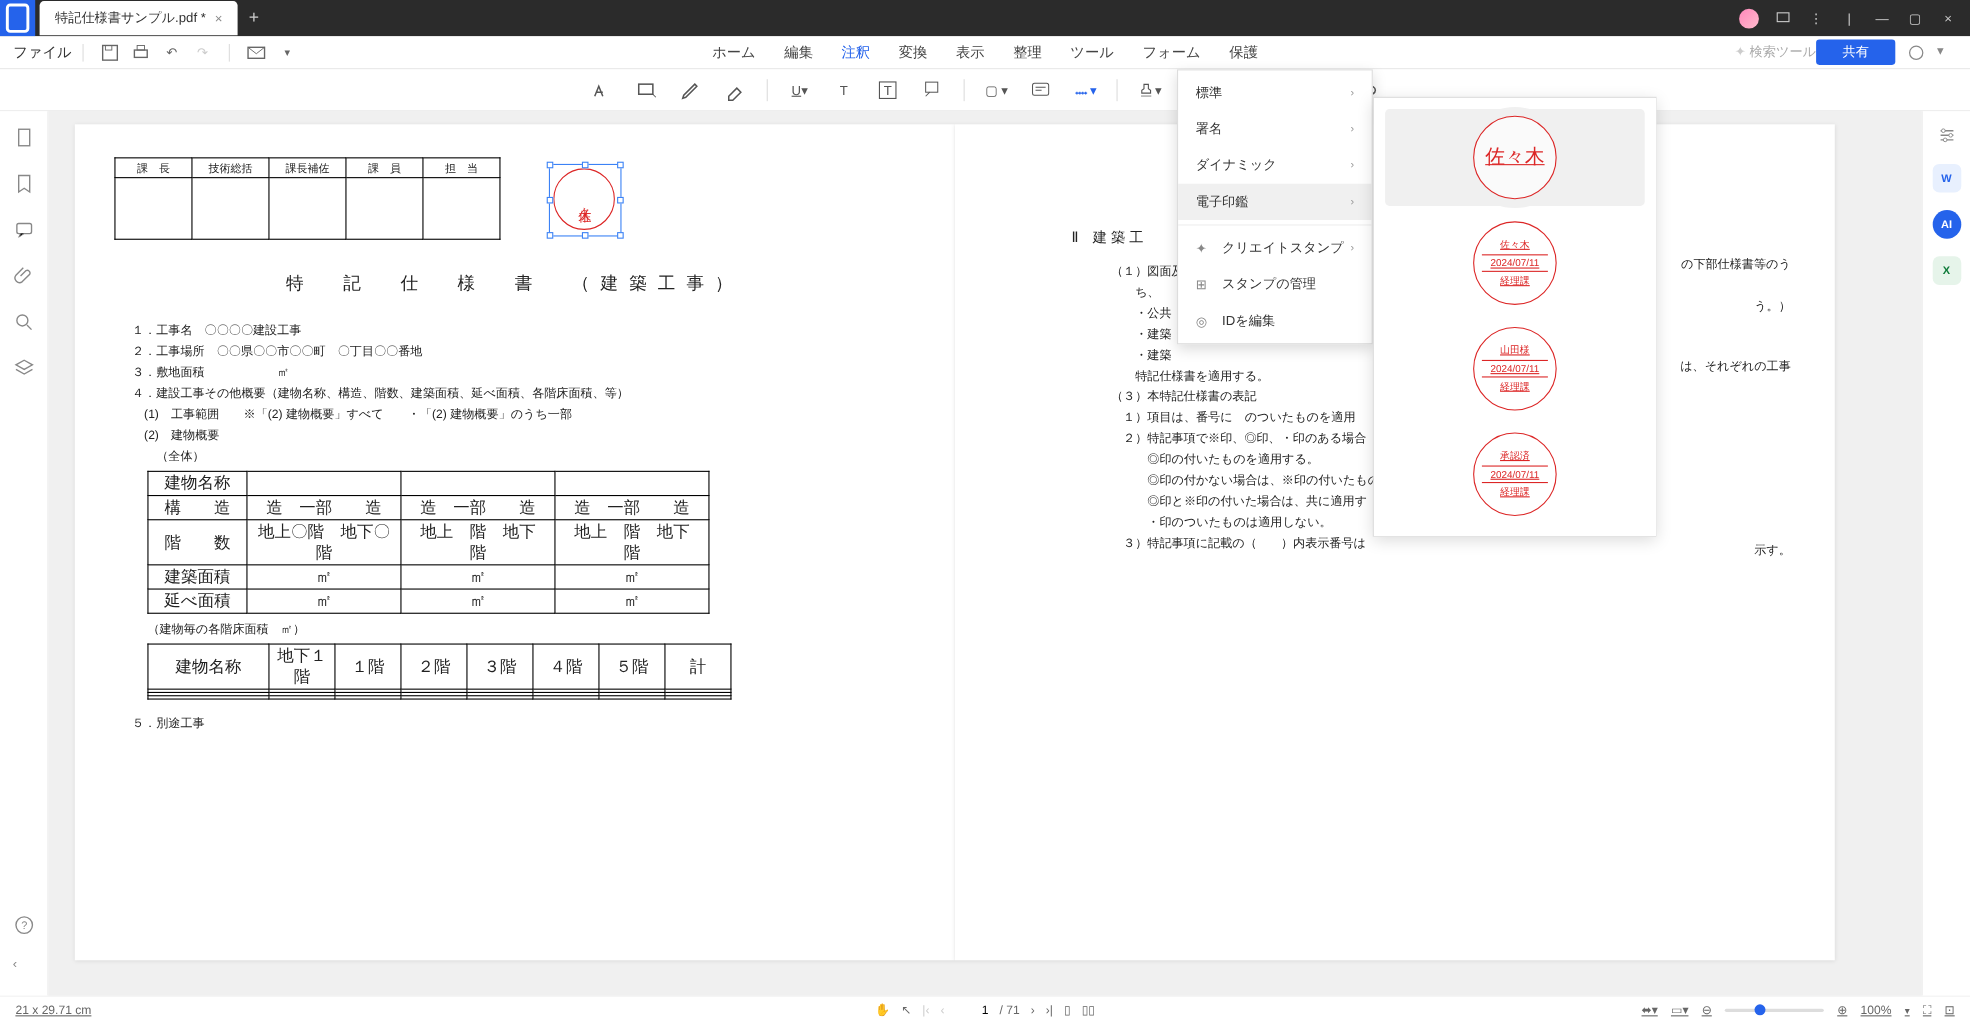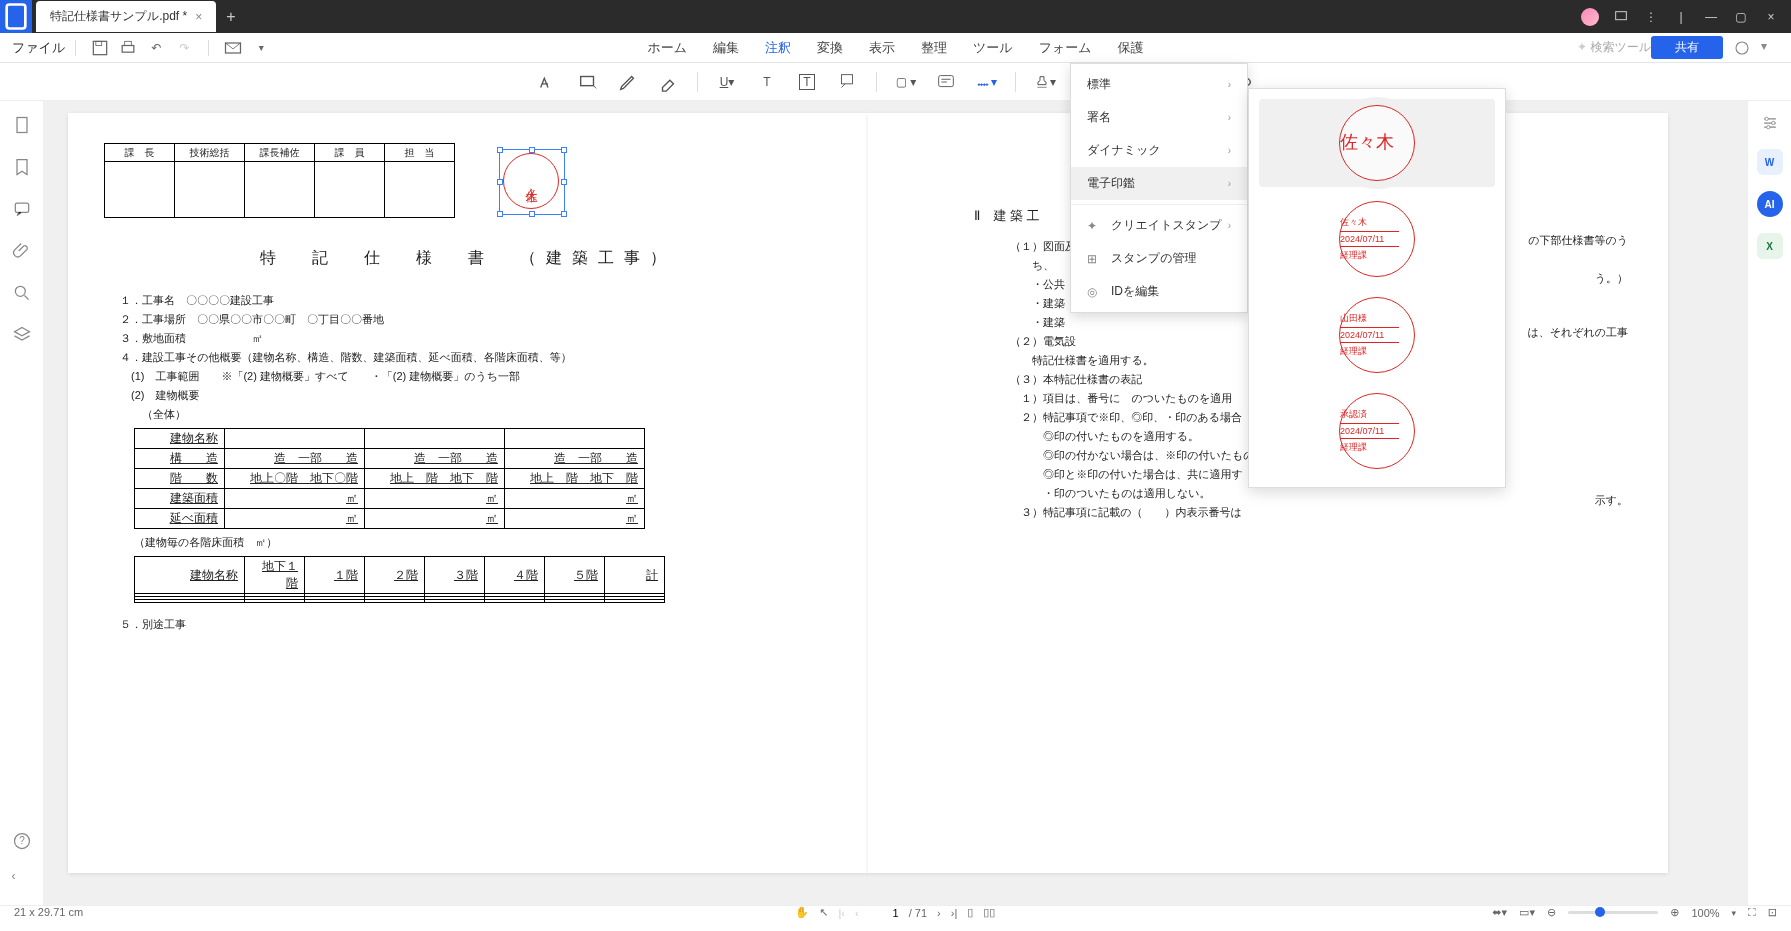--- a/index.html
+++ b/index.html
@@ -43,44 +43,44 @@
 .sig-table .cell-body { height: 56px; }
 .stamp-sasaki { position: absolute; top: 40px; left: 435px; width: 58px; height: 58px; }
 .stamp-circle { width: 56px; height: 56px; border: 1.5px solid #dc2626; border-radius: 50%; display: flex; align-items: center; justify-content: center; color: #dc2626; font-size: 12px; line-height: 1.1; text-align: center; }
 .stamp-handles { position: absolute; top: -4px; left: -4px; right: -4px; bottom: -4px; border: 1px solid #3b82f6; }
 .handle { position: absolute; width: 6px; height: 6px; background: #fff; border: 1px solid #3b82f6; }
 
 .doc-title { text-align: center; font-size: 16px; letter-spacing: 10px; margin: 30px 0 24px; }
 .section-head { font-size: 13px; margin: 14px 0 10px; }
 .doc-line { font-size: 11px; margin: 4px 0 4px 16px; }
 .subtable { border-collapse: collapse; margin: 6px 0; }
-.subtable td { border: 1px solid #000; font-size: 12px; padding: 1px 6px; text-align: right; text-decoration: underline; }
+.subtable td { border: 1px solid #000; font-size: 15px; padding: 1px 6px; text-align: center; }
 
 .right-rail { width: 44px; background: #fff; border-left: 1px solid #eee; display: flex; flex-direction: column; align-items: center; padding-top: 12px; gap: 16px; }
 .right-badge { width: 26px; height: 26px; border-radius: 6px; display: flex; align-items: center; justify-content: center; font-size: 10px; font-weight: bold; }
 .word-badge { background: #e8f0fe; color: #2563eb; }
 .ai-badge { background: #2563eb; color: #fff; border-radius: 50%; }
 .excel-badge { background: #e6f4ea; color: #0f7b3a; }
 
-.statusbar { height: 26px; background: #fff; border-top: 1px solid #eee; display: flex; align-items: flex-start; padding: 0 14px; font-size: 11px; color: #666; }
+.statusbar { height: 26px; background: #fff; border-top: 1px solid #eee; display: flex; align-items: center; padding: 0 14px; font-size: 11px; color: #666; text-decoration: underline; }
 .status-center { position: absolute; left: 50%; transform: translateX(-50%); display: flex; align-items: center; gap: 10px; }
 .status-right { margin-left: auto; display: flex; align-items: center; gap: 12px; }
 .page-input { width: 30px; border: none; text-align: right; font-size: 11px; }
 .zoom-slider { width: 90px; height: 3px; background: #ddd; position: relative; border-radius: 2px; }
 .zoom-thumb { position: absolute; left: 30%; top: -4px; width: 10px; height: 10px; background: #2563eb; border-radius: 50%; }
 
 .dropdown-menu { position: absolute; top: 0px; left: 1070px; width: 178px; background: #fff; border: 1px solid #ddd; box-shadow: 0 4px 12px rgba(0,0,0,0.15); z-index: 100; padding: 4px 0; }
 .menu-item { padding: 8px 16px; font-size: 12px; color: #333; display: flex; align-items: center; justify-content: space-between; cursor: pointer; }
 .menu-item:hover, .menu-item.hover { background: #f0f0f0; }
 .menu-item .arrow { color: #999; font-size: 10px; }
 .menu-sep { height: 1px; background: #eee; margin: 4px 0; }
 .menu-item-icon { width: 16px; color: #888; margin-right: 8px; }
 
 .stamp-panel { position: absolute; top: 88px; left: 1248px; width: 258px; height: 400px; background: #fff; border: 1px solid #ddd; box-shadow: 0 4px 14px rgba(0,0,0,0.15); z-index: 101; padding: 10px; overflow-y: auto; display: flex; flex-direction: column; gap: 8px; align-items: center; }
-.stamp-preview { width: 76px; height: 76px; border: 1.5px solid #dc2626; border-radius: 50%; display: flex; flex-direction: column; align-items: flex-start; justify-content: center; color: #dc2626; font-size: 9px; background: #fff; }
+.stamp-preview { width: 76px; height: 76px; border: 1.5px solid #dc2626; border-radius: 50%; display: flex; flex-direction: column; align-items: center; justify-content: center; color: #dc2626; font-size: 9px; background: #fff; text-decoration: underline; }
 .stamp-preview.selected { outline: 2px solid #f0f0f0; outline-offset: 6px; background: #fafafa; }
 .stamp-preview .divider-line { width: 80%; height: 1px; background: #dc2626; margin: 2px 0; }
 .stamp-panel-row { width: 100%; padding: 6px; border-radius: 4px; display: flex; justify-content: center; }
 .stamp-panel-row.sel { background: #f0f0f0; }
 
 svg { width: 100%; height: 100%; }
 </style>
 </head>
 <body>
 
@@ -431,21 +431,20 @@
     </div>
 
     <div class="page page2" style="padding: 80px 36px 35px;">
       <div class="section-head" style="margin-left:70px;">Ⅱ　建 築 工</div>
       <div style="margin:14px 0 0 90px;">
         <div class="doc-line">（１）図面及</div>
         <div class="doc-line">　　ち、</div>
         <div class="doc-line">　　・公共</div>
         <div class="doc-line">　　・建築</div>
         <div class="doc-line">　　・建築</div>
-        <div class="doc-line">（２）電気設</div>
         <div class="doc-line">　　特記仕様書を適用する。</div>
         <div class="doc-line">（３）本特記仕様書の表記</div>
         <div class="doc-line">　１）項目は、番号に　のついたものを適用</div>
         <div class="doc-line">　２）特記事項で※印、◎印、・印のある場合</div>
         <div class="doc-line">　　　◎印の付いたものを適用する。</div>
         <div class="doc-line">　　　◎印の付かない場合は、※印の付いたもの</div>
         <div class="doc-line">　　　◎印と※印の付いた場合は、共に適用す</div>
         <div class="doc-line">　　　・印のついたものは適用しない。</div>
         <div class="doc-line">　３）特記事項に記載の（　　）内表示番号は</div>
       </div>

